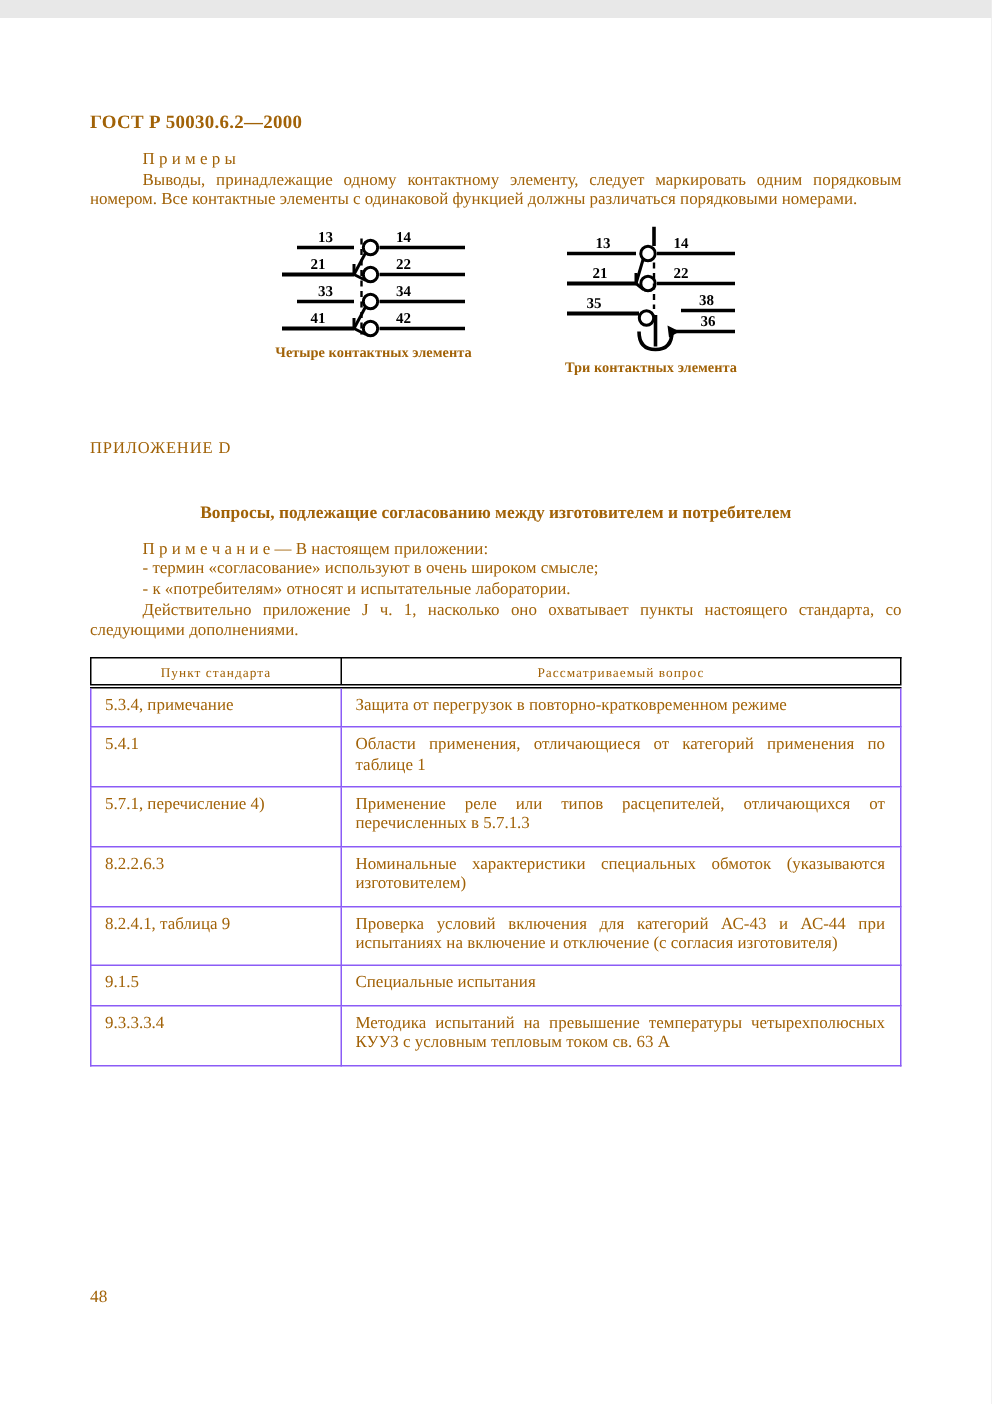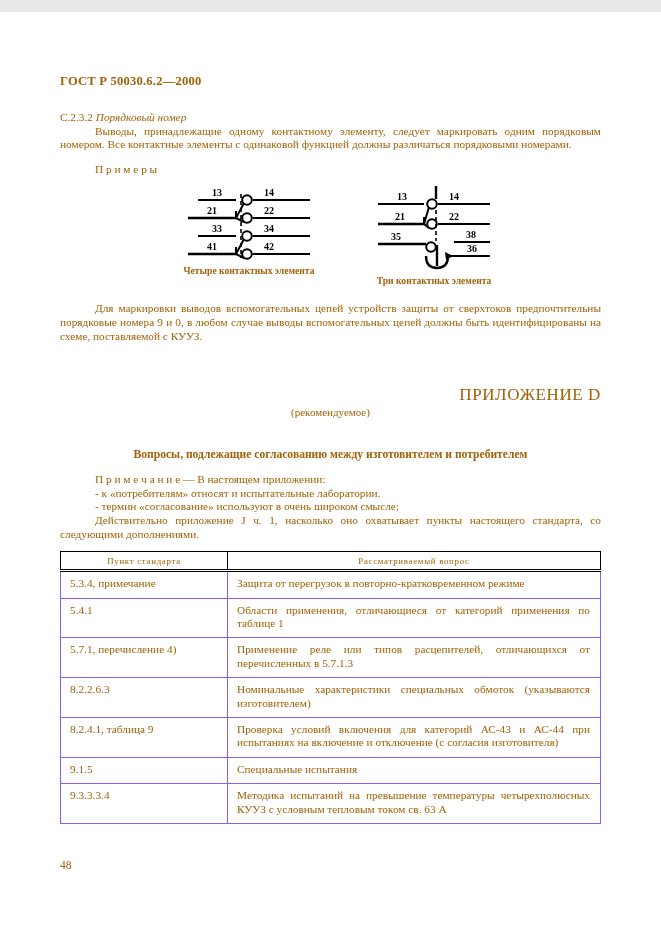--- a/index.html
+++ b/index.html
@@ -40,22 +40,22 @@
   svg line, svg path, svg circle { stroke:#000; }
   svg text {
     font-family:"Liberation Serif", serif;
     font-weight:700;
     font-size:10px;
     fill:#000;
   }
   .para2 { margin-top:16px; }
   .appendix-label {
     margin-top:42px;
-    text-align:right;
-    font-size:17px;
+    text-align:left;
+    font-size:11px;
     letter-spacing:0.6px;
   }
   .appendix-status { text-align:center; font-size:11px; margin-top:1px; }
   .appendix-title {
     margin:30px 0 0 0;
     text-align:center;
     font-size:11.6px;
     font-weight:700;
   }
   .note-block { margin-top:12px; }
@@ -91,25 +91,24 @@
   }
 </style>
 </head>
 <body>
 
 <div class="page">
   <div class="content">
 
     <div class="doc-header">ГОСТ Р 50030.6.2—2000</div>
 
-    <p class="clause-line"><span class="clause-num">С.2.3.2</span> <span class="clause-title">Порядковый номер</span></p>
+
+    <p class="indent examples">П р и м е р ы</p>
 
     <p class="indent justify">Выводы, принадлежащие одному контактному элементу, следует маркировать одним порядковым номером. Все контактные элементы с одинаковой функцией должны различаться порядковыми номерами.</p>
-
-    <p class="indent examples">П р и м е р ы</p>
 
     <div class="diagrams">
 
       <figure class="figure fig-four">
         <svg width="130" height="76" viewBox="0 0 130 76">
 
           <line x1="14" y1="14" x2="52" y2="14" stroke-width="2.2"></line>
           <line x1="4" y1="32" x2="52" y2="32" stroke-width="2.6"></line>
           <line x1="14" y1="50" x2="52" y2="50" stroke-width="2.2"></line>
           <line x1="4" y1="68" x2="52" y2="68" stroke-width="2.6"></line>
@@ -175,31 +174,29 @@
           <text x="80" y="34" text-anchor="middle">22</text>
           <text x="22" y="54" text-anchor="middle">35</text>
           <text x="97" y="52" text-anchor="middle">38</text>
           <text x="98" y="66" text-anchor="middle">36</text>
         </svg>
         <figcaption class="fig-caption">Три контактных элемента</figcaption>
       </figure>
 
     </div>
 
-    <p class="indent justify para2">Для маркировки выводов вспомогательных цепей устройств защиты от сверхтоков предпочтительны порядковые номера 9 и 0, в любом случае выводы вспомогательных цепей должны быть идентифицированы на схеме, поставляемой с КУУЗ.</p>
 
     <div class="appendix-label">ПРИЛОЖЕНИЕ D</div>
-    <div class="appendix-status">(рекомендуемое)</div>
 
     <h2 class="appendix-title">Вопросы, подлежащие согласованию между изготовителем и потребителем</h2>
 
     <div class="note-block">
       <p class="indent">П р и м е ч а н и е — В настоящем приложении:</p>
+      <p class="indent">- термин «согласование» используют в очень широком смысле;</p>
       <p class="indent">- к «потребителям» относят и испытательные лаборатории.</p>
-      <p class="indent">- термин «согласование» используют в очень широком смысле;</p>
       <p class="indent justify">Действительно приложение J ч. 1, насколько оно охватывает пункты настоящего стандарта, со следующими дополнениями.</p>
     </div>
 
     <table class="std-table">
       <colgroup>
           <col class="col-clause">
           <col>
         </colgroup>
       <thead>
         <tr>

